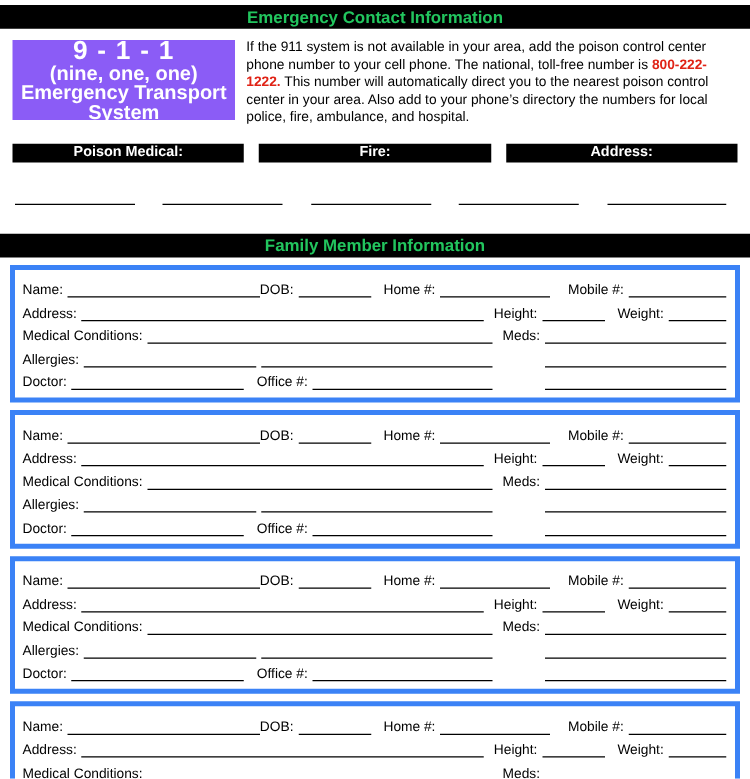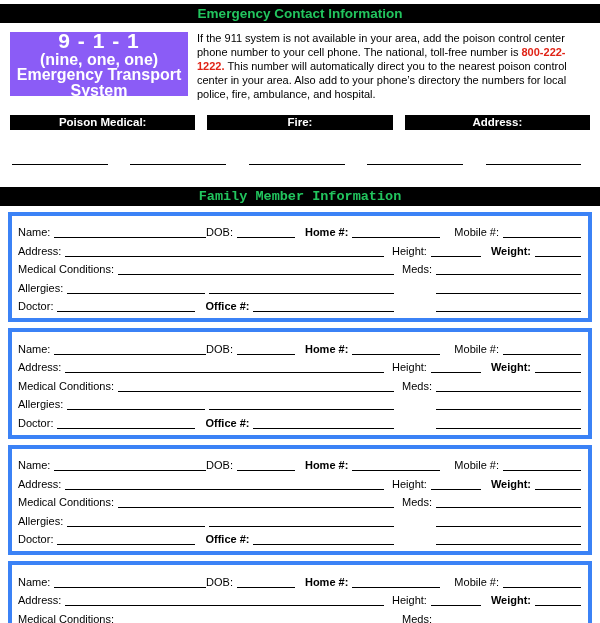--- a/index.html
+++ b/index.html
@@ -28,32 +28,32 @@
   .contacts{display:flex;gap:12px;padding:0 10px;margin-top:13px;}
   .contact{
     flex:1;height:15px;line-height:15px;background:#000;color:#fff;
     font-weight:bold;font-size:11.5px;text-align:center;
   }
   .blanks{display:flex;gap:12px;padding:0 10px;margin-top:21px;}
   .blank{flex:1;}
   .blank .line{width:90%;margin-left:2px;}
   .line{display:inline-block;border-bottom:1.5px solid #000;height:12px;}
   
-  .family-bar{margin-top:18px;font-family:Liberation Mono, monospace;}
+  .family-bar{margin-top:18px;}
   .member{
     margin:6px 8px;border:4px solid #3b82f6;
     padding:4px 7px 6px 6px;background:#fff;
   }
   .row{display:flex;align-items:flex-end;height:18.5px;font-size:11px;white-space:nowrap;}
   .row .line{height:13px;margin-left:4px;}
   .grow{flex:1;}
   .w58{width:58px;}  .w88{width:88px;}  .w78{width:78px;}
   .w50{width:50px;}  .w46{width:46px;}  .w145{width:145px;}
   .w138{width:138px;}
-  .ml8{margin-left:8px;}  .ml10{margin-left:10px;font-weight:bold;}
+  .ml8{margin-left:8px;}  .ml10{margin-left:10px;}
   .ml12{} .ml14{margin-left:14px;} .ml42{margin-left:42px!important;}
 </style>
 </head>
 <body>
 
 <div class="page">
 
   <div class="bar">Emergency Contact Information</div>
 
   <div class="info">

